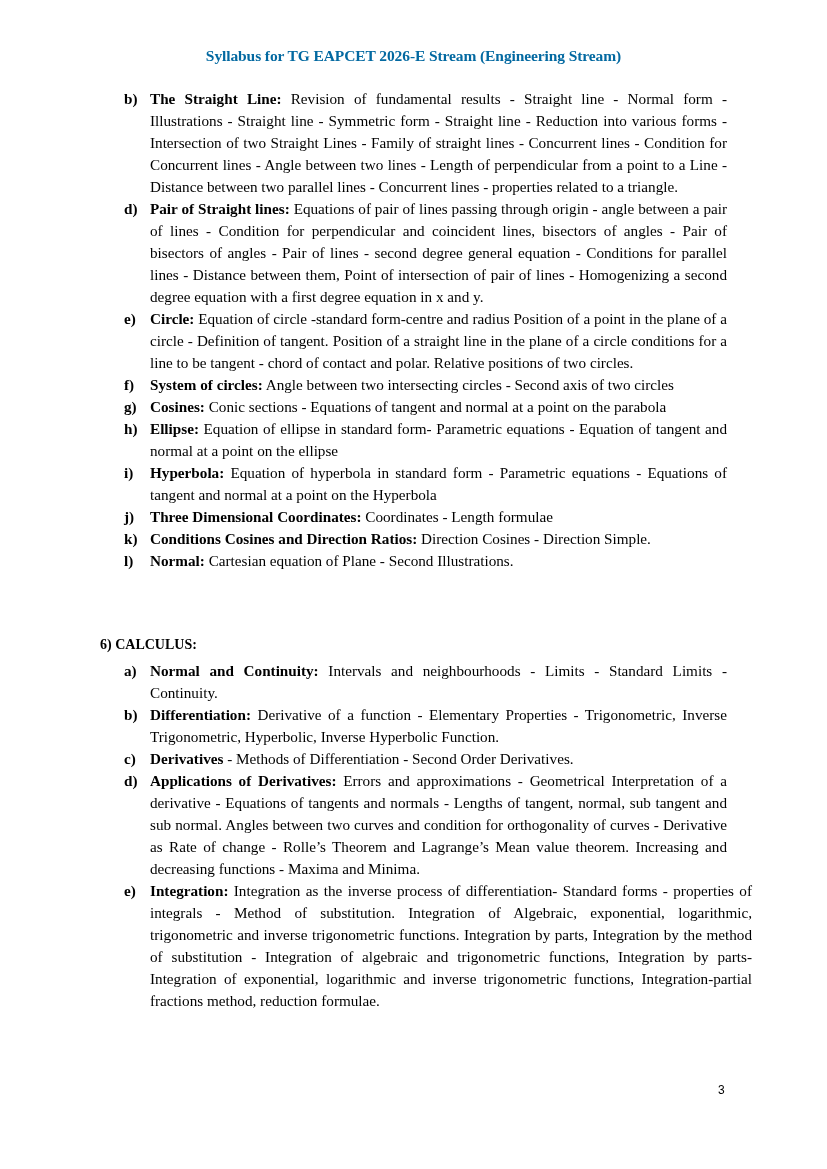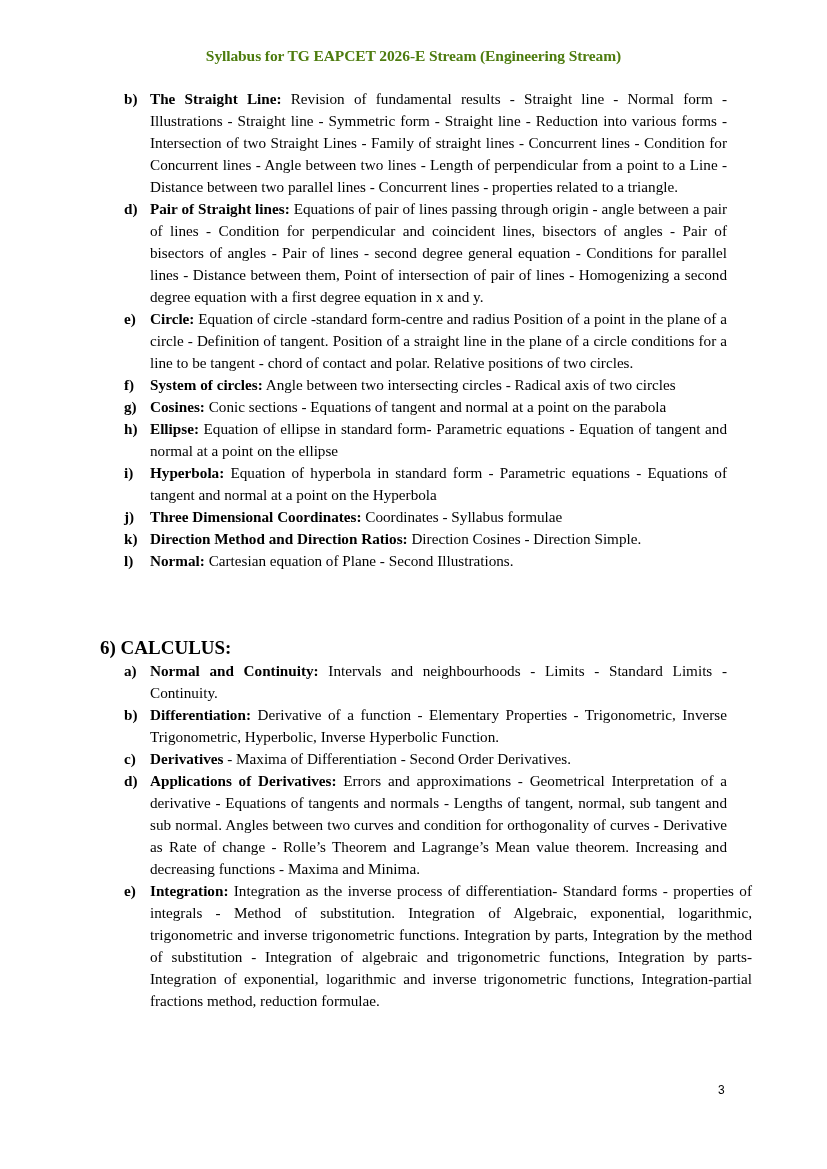--- a/index.html
+++ b/index.html
@@ -1,25 +1,25 @@
 <!DOCTYPE html>
 <html><head>
 <meta charset="utf-8">
 <style>
   html, body { margin: 0; padding: 0; background: #ffffff; }
   body { width: 827px; height: 1169px; position: relative; overflow: hidden;
          font-family: "Liberation Serif", serif; color: #000; }
   .header { position: absolute; top: 47px; left: 0; width: 827px; text-align: center;
-            color: #4d7c0f; font-weight: bold; font-size: 15.5px; letter-spacing: -0.1px; }
+            color: #0369a1; font-weight: bold; font-size: 15.5px; letter-spacing: -0.1px; }
   .block { position: absolute; left: 124px; width: 603px; }
   .item { display: flex; font-size: 15.2px; line-height: 22px; }
   .item .lbl { width: 26px; flex: none; font-weight: bold; }
   .item .txt { flex: 1; text-align: justify; }
   .item .txt b { font-weight: bold; }
-  .section-title { position: absolute; left: 100px; top: 637px; font-weight: bold; font-size: 19px; text-align: right; }
+  .section-title { position: absolute; left: 100px; top: 637px; font-weight: bold; font-size: 14px; text-align: right; }
   .page-num { position: absolute; left: 718px; top: 1083px; font-family: "Liberation Sans", sans-serif; font-size: 12px; }
 </style>
 </head>
 <body>
 
 <div class="header">Syllabus for TG EAPCET 2026-E Stream (Engineering Stream)</div>
 
 <div class="block" style="top:88px;">
   <div class="item">
       <span class="lbl">b)</span>
@@ -28,62 +28,62 @@
   <div class="item">
       <span class="lbl">d)</span>
       <span class="txt"><b>Pair of Straight lines:</b><span> Equations of pair of lines passing through origin - angle between a pair of lines - Condition for perpendicular and coincident lines, bisectors of angles - Pair of bisectors of angles - Pair of lines - second degree general equation - Conditions for parallel lines - Distance between them, Point of intersection of pair of lines - Homogenizing a second degree equation with a first degree equation in x and y.</span></span>
     </div>
   <div class="item">
       <span class="lbl">e)</span>
       <span class="txt"><b>Circle:</b><span> Equation of circle -standard form-centre and radius Position of a point in the plane of a circle - Definition of tangent. Position of a straight line in the plane of a circle conditions for a line to be tangent - chord of contact and polar. Relative positions of two circles.</span></span>
     </div>
   <div class="item">
       <span class="lbl">f)</span>
-      <span class="txt"><b>System of circles:</b><span> Angle between two intersecting circles - Radical axis of two circles</span></span>
+      <span class="txt"><b>System of circles:</b><span> Angle between two intersecting circles - Second axis of two circles</span></span>
     </div>
   <div class="item">
       <span class="lbl">g)</span>
       <span class="txt"><b>Cosines:</b><span> Conic sections - Equations of tangent and normal at a point on the parabola</span></span>
     </div>
   <div class="item">
       <span class="lbl">h)</span>
       <span class="txt"><b>Ellipse:</b><span> Equation of ellipse in standard form- Parametric equations - Equation of tangent and normal at a point on the ellipse</span></span>
     </div>
   <div class="item">
       <span class="lbl">i)</span>
       <span class="txt"><b>Hyperbola:</b><span> Equation of hyperbola in standard form - Parametric equations - Equations of tangent and normal at a point on the Hyperbola</span></span>
     </div>
   <div class="item">
       <span class="lbl">j)</span>
-      <span class="txt"><b>Three Dimensional Coordinates:</b><span> Coordinates - Syllabus formulae</span></span>
+      <span class="txt"><b>Three Dimensional Coordinates:</b><span> Coordinates - Length formulae</span></span>
     </div>
   <div class="item">
       <span class="lbl">k)</span>
-      <span class="txt"><b>Direction Method and Direction Ratios:</b><span> Direction Cosines - Direction Simple.</span></span>
+      <span class="txt"><b>Conditions Cosines and Direction Ratios:</b><span> Direction Cosines - Direction Simple.</span></span>
     </div>
   <div class="item">
       <span class="lbl">l)</span>
       <span class="txt"><b>Normal:</b><span> Cartesian equation of Plane - Second Illustrations.</span></span>
     </div>
 </div>
 
 <div class="section-title">6) CALCULUS:</div>
 
 <div class="block" style="top:660px;">
   <div class="item">
       <span class="lbl">a)</span>
       <span class="txt"><b>Normal and Continuity:</b><span> Intervals and neighbourhoods - Limits - Standard Limits - Continuity.</span></span>
     </div>
   <div class="item">
       <span class="lbl">b)</span>
       <span class="txt"><b>Differentiation:</b><span> Derivative of a function - Elementary Properties - Trigonometric, Inverse Trigonometric, Hyperbolic, Inverse Hyperbolic Function.</span></span>
     </div>
   <div class="item">
       <span class="lbl">c)</span>
-      <span class="txt"><b>Derivatives</b><span> - Maxima of Differentiation - Second Order Derivatives.</span></span>
+      <span class="txt"><b>Derivatives</b><span> - Methods of Differentiation - Second Order Derivatives.</span></span>
     </div>
   <div class="item">
       <span class="lbl">d)</span>
       <span class="txt"><b>Applications of Derivatives:</b><span> Errors and approximations - Geometrical Interpretation of a derivative - Equations of tangents and normals - Lengths of tangent, normal, sub tangent and sub normal. Angles between two curves and condition for orthogonality of curves - Derivative as Rate of change - Rolle’s Theorem and Lagrange’s Mean value theorem. Increasing and decreasing functions - Maxima and Minima.</span></span>
     </div>
   <div class="item" style="width:628px;">
       <span class="lbl">e)</span>
       <span class="txt"><b>Integration:</b><span> Integration as the inverse process of differentiation- Standard forms - properties of integrals - Method of substitution. Integration of Algebraic, exponential, logarithmic, trigonometric and inverse trigonometric functions. Integration by parts, Integration by the method of substitution - Integration of algebraic and trigonometric functions, Integration by parts- Integration of exponential, logarithmic and inverse trigonometric functions, Integration-partial fractions method, reduction formulae.</span></span>
     </div>
 </div>

